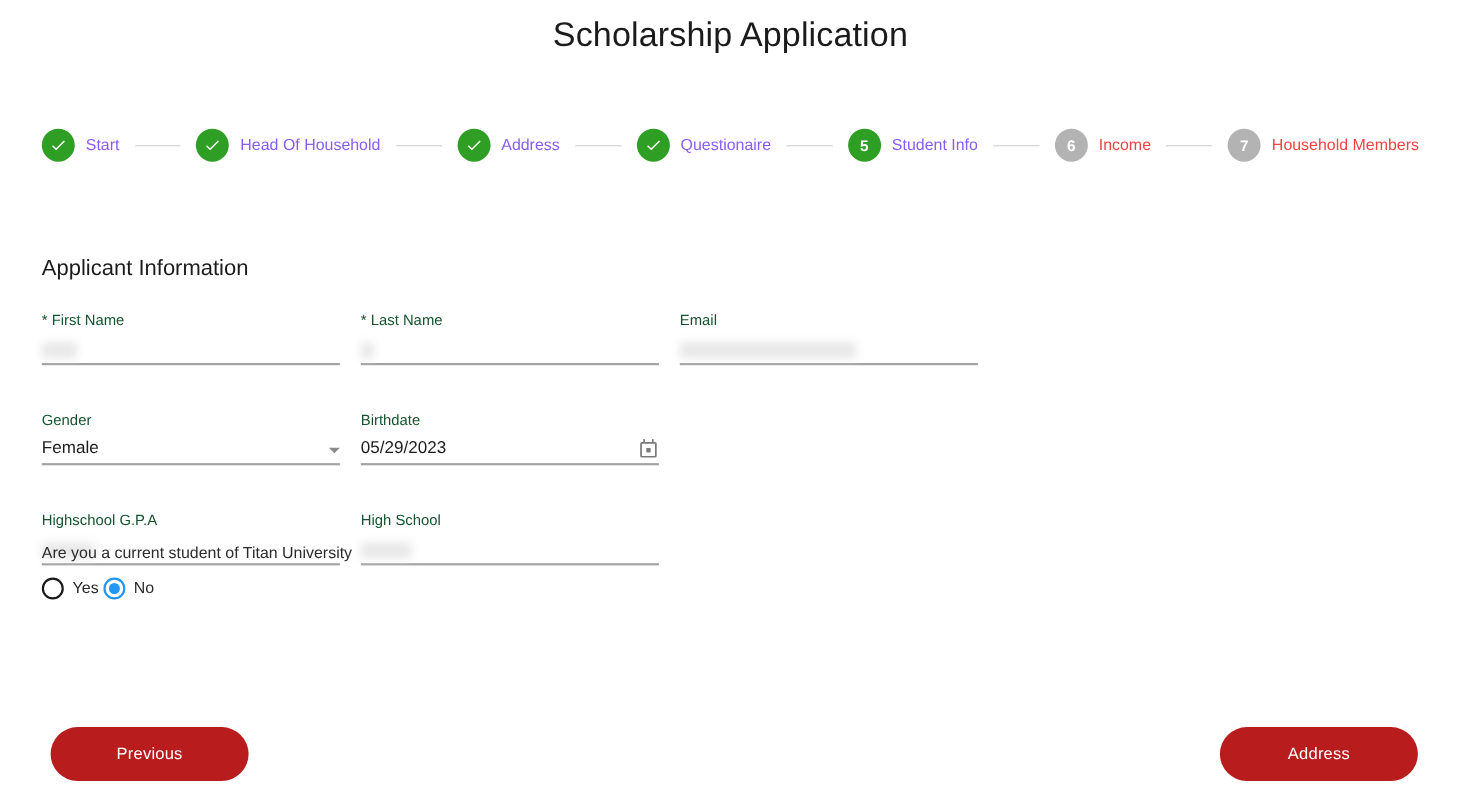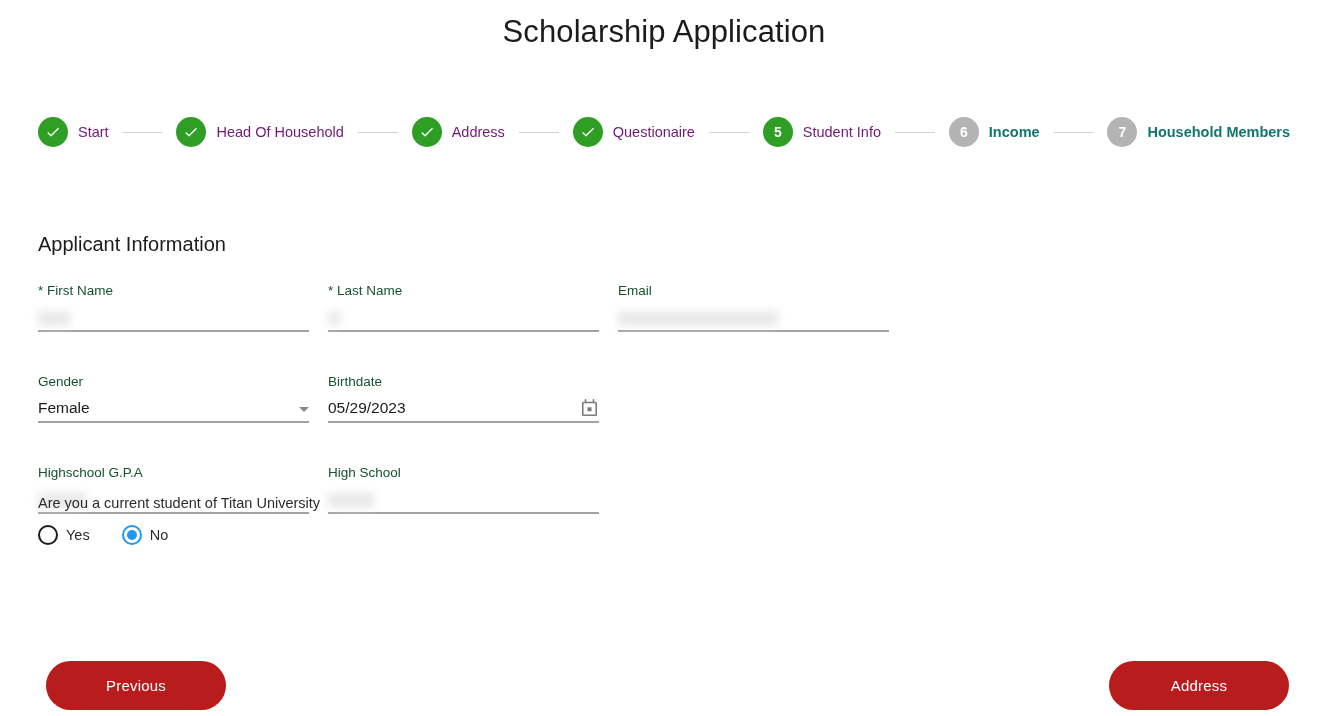--- a/index.html
+++ b/index.html
@@ -42,23 +42,23 @@
     line-height: 1;
   }
   .step-badge.done   { background: #2e9e24; }
   .step-badge.active { background: #2e9e24; }
   .step-badge.todo   { background: #b3b3b3; }
   .step-badge svg { display:block; }
   .step-label {
     margin-left: 10px;
     font-size: 14.5px;
     white-space: nowrap;
-    color: #701a75;
-  }
-  .step-label.muted { color: #0f766e; font-weight: bold; }
+    color: #8b5cf6;
+  }
+  .step-label.muted { color: #ef4444; }
   .step-connector {
     flex: 1 1 auto;
     height: 1px;
     background: #cfcfcf;
     margin: 0 14px;
     min-width: 26px;
   }
 
   
   .section-title {
@@ -139,21 +139,21 @@
   
   .radio-block {
     position: absolute;
     top: 495px; left: 38px;
   }
   .radio-question {
     font-size: 14.5px;
     color: #2b2b2b;
     margin-bottom: 14px;
   }
-  .radio-options { display: flex; align-items: center; gap: 32px; }
+  .radio-options { display: flex; align-items: center; gap: 4px; }
   .radio-option { display: flex; align-items: center; gap: 8px; cursor: pointer; }
   .radio-circle {
     width: 20px; height: 20px; border-radius: 50%;
     border: 2px solid #1b1b1b;
     background: #fff;
     display: flex; align-items: center; justify-content: center;
     flex: 0 0 20px;
   }
   .radio-circle.checked { border-color: #2196f3; }
   .radio-dot {

